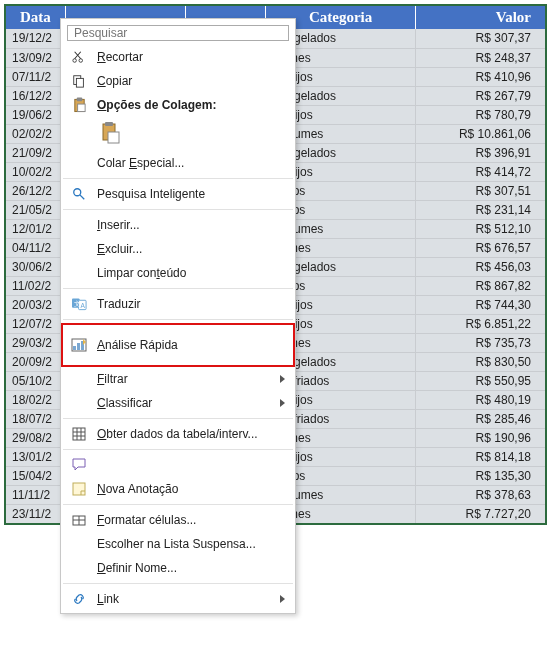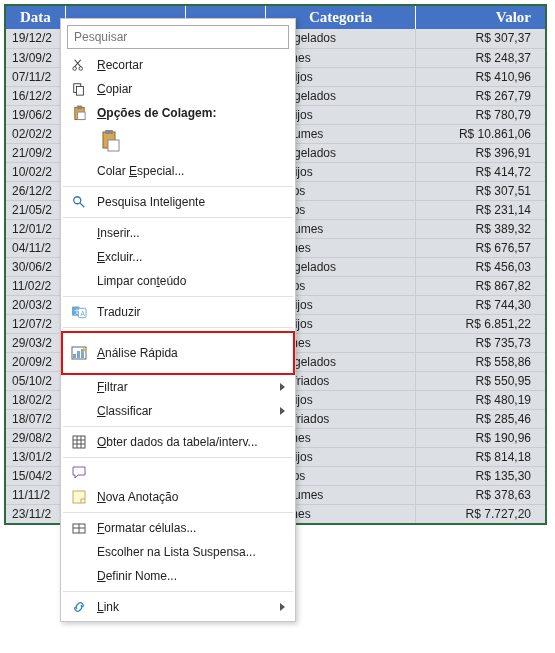--- a/index.html
+++ b/index.html
@@ -63,21 +63,21 @@
     box-shadow: 2px 2px 5px rgba(0,0,0,0.2);
     padding: 2px 0;
     z-index: 10;
   }
   .search-wrap { padding: 4px 6px 4px 6px; }
   .search {
     width: 100%;
     border: 1px solid #ababab;
     padding: 3px 6px;
     font-size: 12px;
-    height: 24px;
+    height: 16px;
   }
   .mi {
     display: flex;
     align-items: center;
     padding: 3px 10px 3px 8px;
     height: 24px;
     cursor: default;
     position: relative;
   }
   .mi .ic {
@@ -203,21 +203,21 @@
         <td class="col-hidden1"></td>
         <td class="col-hidden2"></td>
         <td class="col-cat">Sucos</td>
         <td class="col-val">R$ 231,14</td>
       </tr>
       <tr>
         <td class="col-date">12/01/2</td>
         <td class="col-hidden1"></td>
         <td class="col-hidden2"></td>
         <td class="col-cat">Perfumes</td>
-        <td class="col-val">R$ 389,32</td>
+        <td class="col-val">R$ 512,10</td>
       </tr>
       <tr>
         <td class="col-date">04/11/2</td>
         <td class="col-hidden1"></td>
         <td class="col-hidden2"></td>
         <td class="col-cat">Carnes</td>
         <td class="col-val">R$ 676,57</td>
       </tr>
       <tr>
         <td class="col-date">30/06/2</td>
@@ -252,21 +252,21 @@
         <td class="col-hidden1"></td>
         <td class="col-hidden2"></td>
         <td class="col-cat">Carnes</td>
         <td class="col-val">R$ 735,73</td>
       </tr>
       <tr>
         <td class="col-date">20/09/2</td>
         <td class="col-hidden1"></td>
         <td class="col-hidden2"></td>
         <td class="col-cat">Congelados</td>
-        <td class="col-val">R$ 558,86</td>
+        <td class="col-val">R$ 830,50</td>
       </tr>
       <tr>
         <td class="col-date">05/10/2</td>
         <td class="col-hidden1"></td>
         <td class="col-hidden2"></td>
         <td class="col-cat">Resfriados</td>
         <td class="col-val">R$ 550,95</td>
       </tr>
       <tr>
         <td class="col-date">18/02/2</td>

